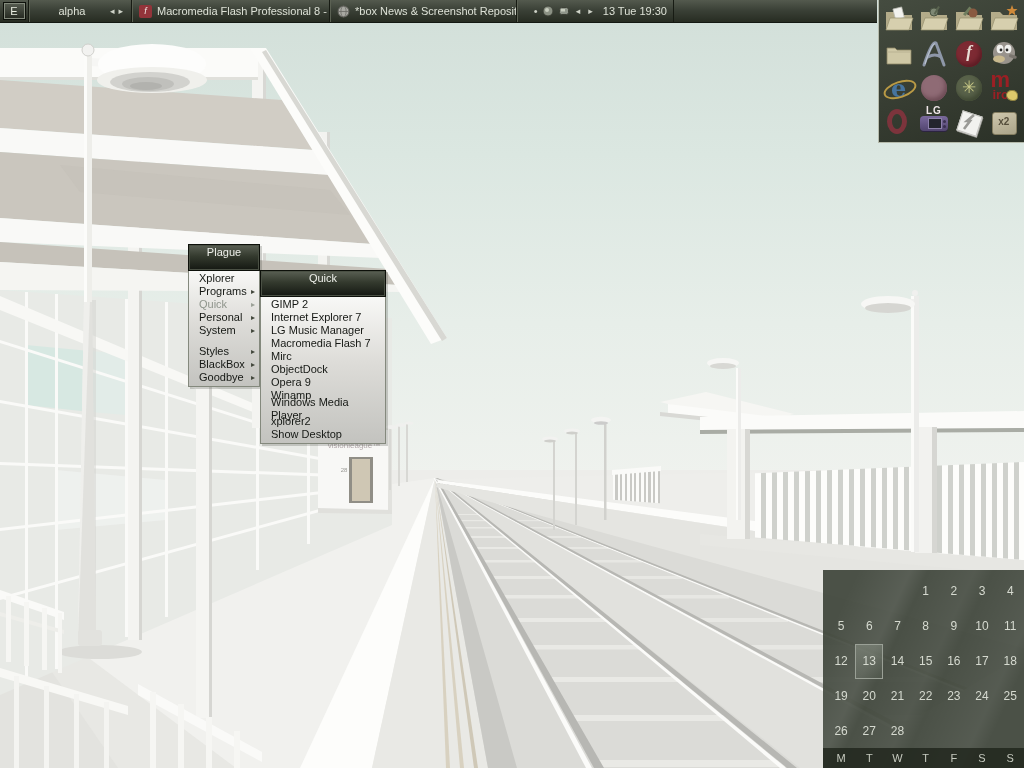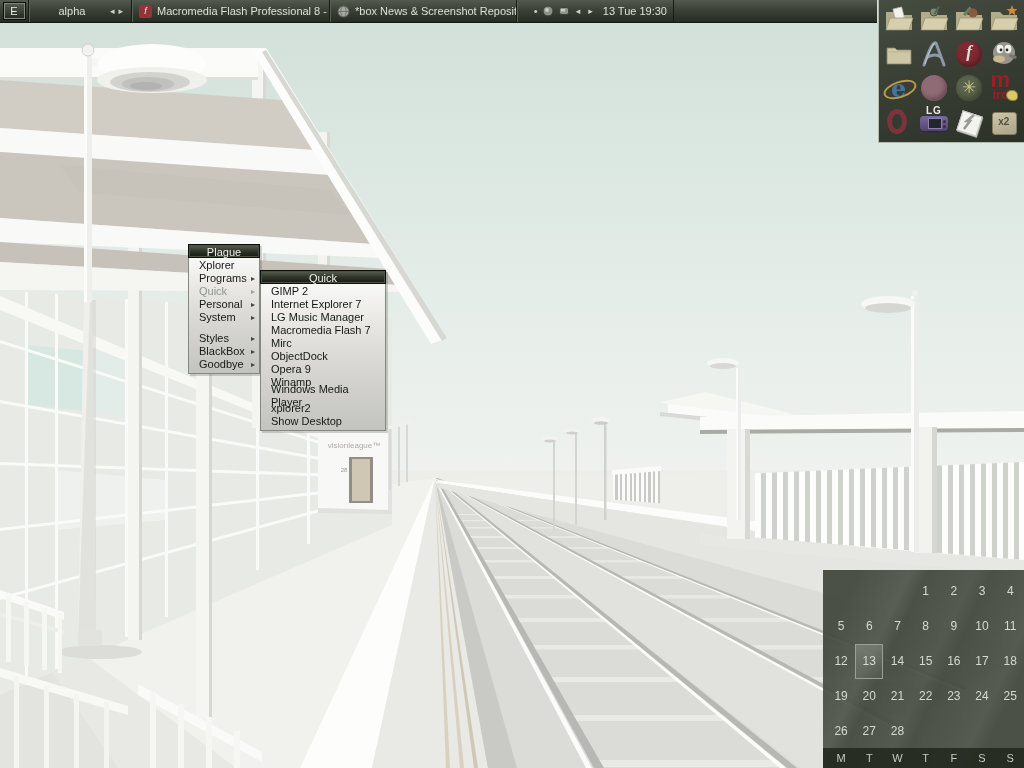--- a/index.html
+++ b/index.html
@@ -69,21 +69,21 @@
   .ico-gba .body{position:absolute;left:1px;top:8px;width:28px;height:15px;border-radius:4px;background:linear-gradient(180deg,#7a6a9c,#51446f);box-shadow:0 1px 0 #2c2440;}
   .ico-gba .scr{position:absolute;left:9px;top:10px;width:12px;height:9px;background:#23242e;border:1px solid #8d82ab;}
   .ico-gba .btn{position:absolute;right:3px;top:12px;width:3px;height:3px;border-radius:50%;background:#3a3050;}
   .ico-gba .btn.b2{right:3px;top:17px;}
   .ico-winamp .tile{position:absolute;left:5px;top:5px;width:19px;height:19px;background:#f2f2ef;border:1px solid #c2c2be;transform:rotate(18deg);box-shadow:1px 1px 0 #9a9a94;}
   .ico-x2 .box{position:absolute;left:3px;top:4px;width:23px;height:21px;background:linear-gradient(160deg,#cdc6ab,#aba489);border:1px solid #847d60;border-radius:3px;}
   .ico-x2 .glyph{left:3px;top:8px;width:23px;text-align:center;color:#564f3c;font-size:10px;}
   
   .bbmenu{position:absolute;z-index:20;font-size:11px;color:#151814;
     box-shadow:2px 2px 0 rgba(55,60,50,0.22);}
-  .bbtitle{height:14px;line-height:14px;text-align:center;color:#eef0ea;
+  .bbtitle{height:27px;line-height:14px;text-align:center;color:#eef0ea;
     background:linear-gradient(180deg,#5a6054,#343a2e 45%,#141812);
     border:1px solid #0d100a;box-shadow:inset 0 0 0 1px #4a5044;box-sizing:border-box;}
   .bbbody{background:linear-gradient(180deg,#f8f8f6 0%,#dedrd8 40%,#c3c3bf 100%);
     background:linear-gradient(180deg,#f8f8f6 0%,#dddcd8 45%,#c3c3bf 100%);
     border:1px solid #84897d;border-top:none;box-sizing:border-box;padding:1px 0 2px 0;}
   .mi{height:13px;line-height:13px;display:flex;align-items:center;padding:0 4px 0 10px;}
   .mi .arr{margin-left:auto;font-size:8px;color:#41463b;}
   .mi.active{color:#8f958c;}
   .mi.active .arr{color:#9aa096;}
   .msep{height:8px;}

